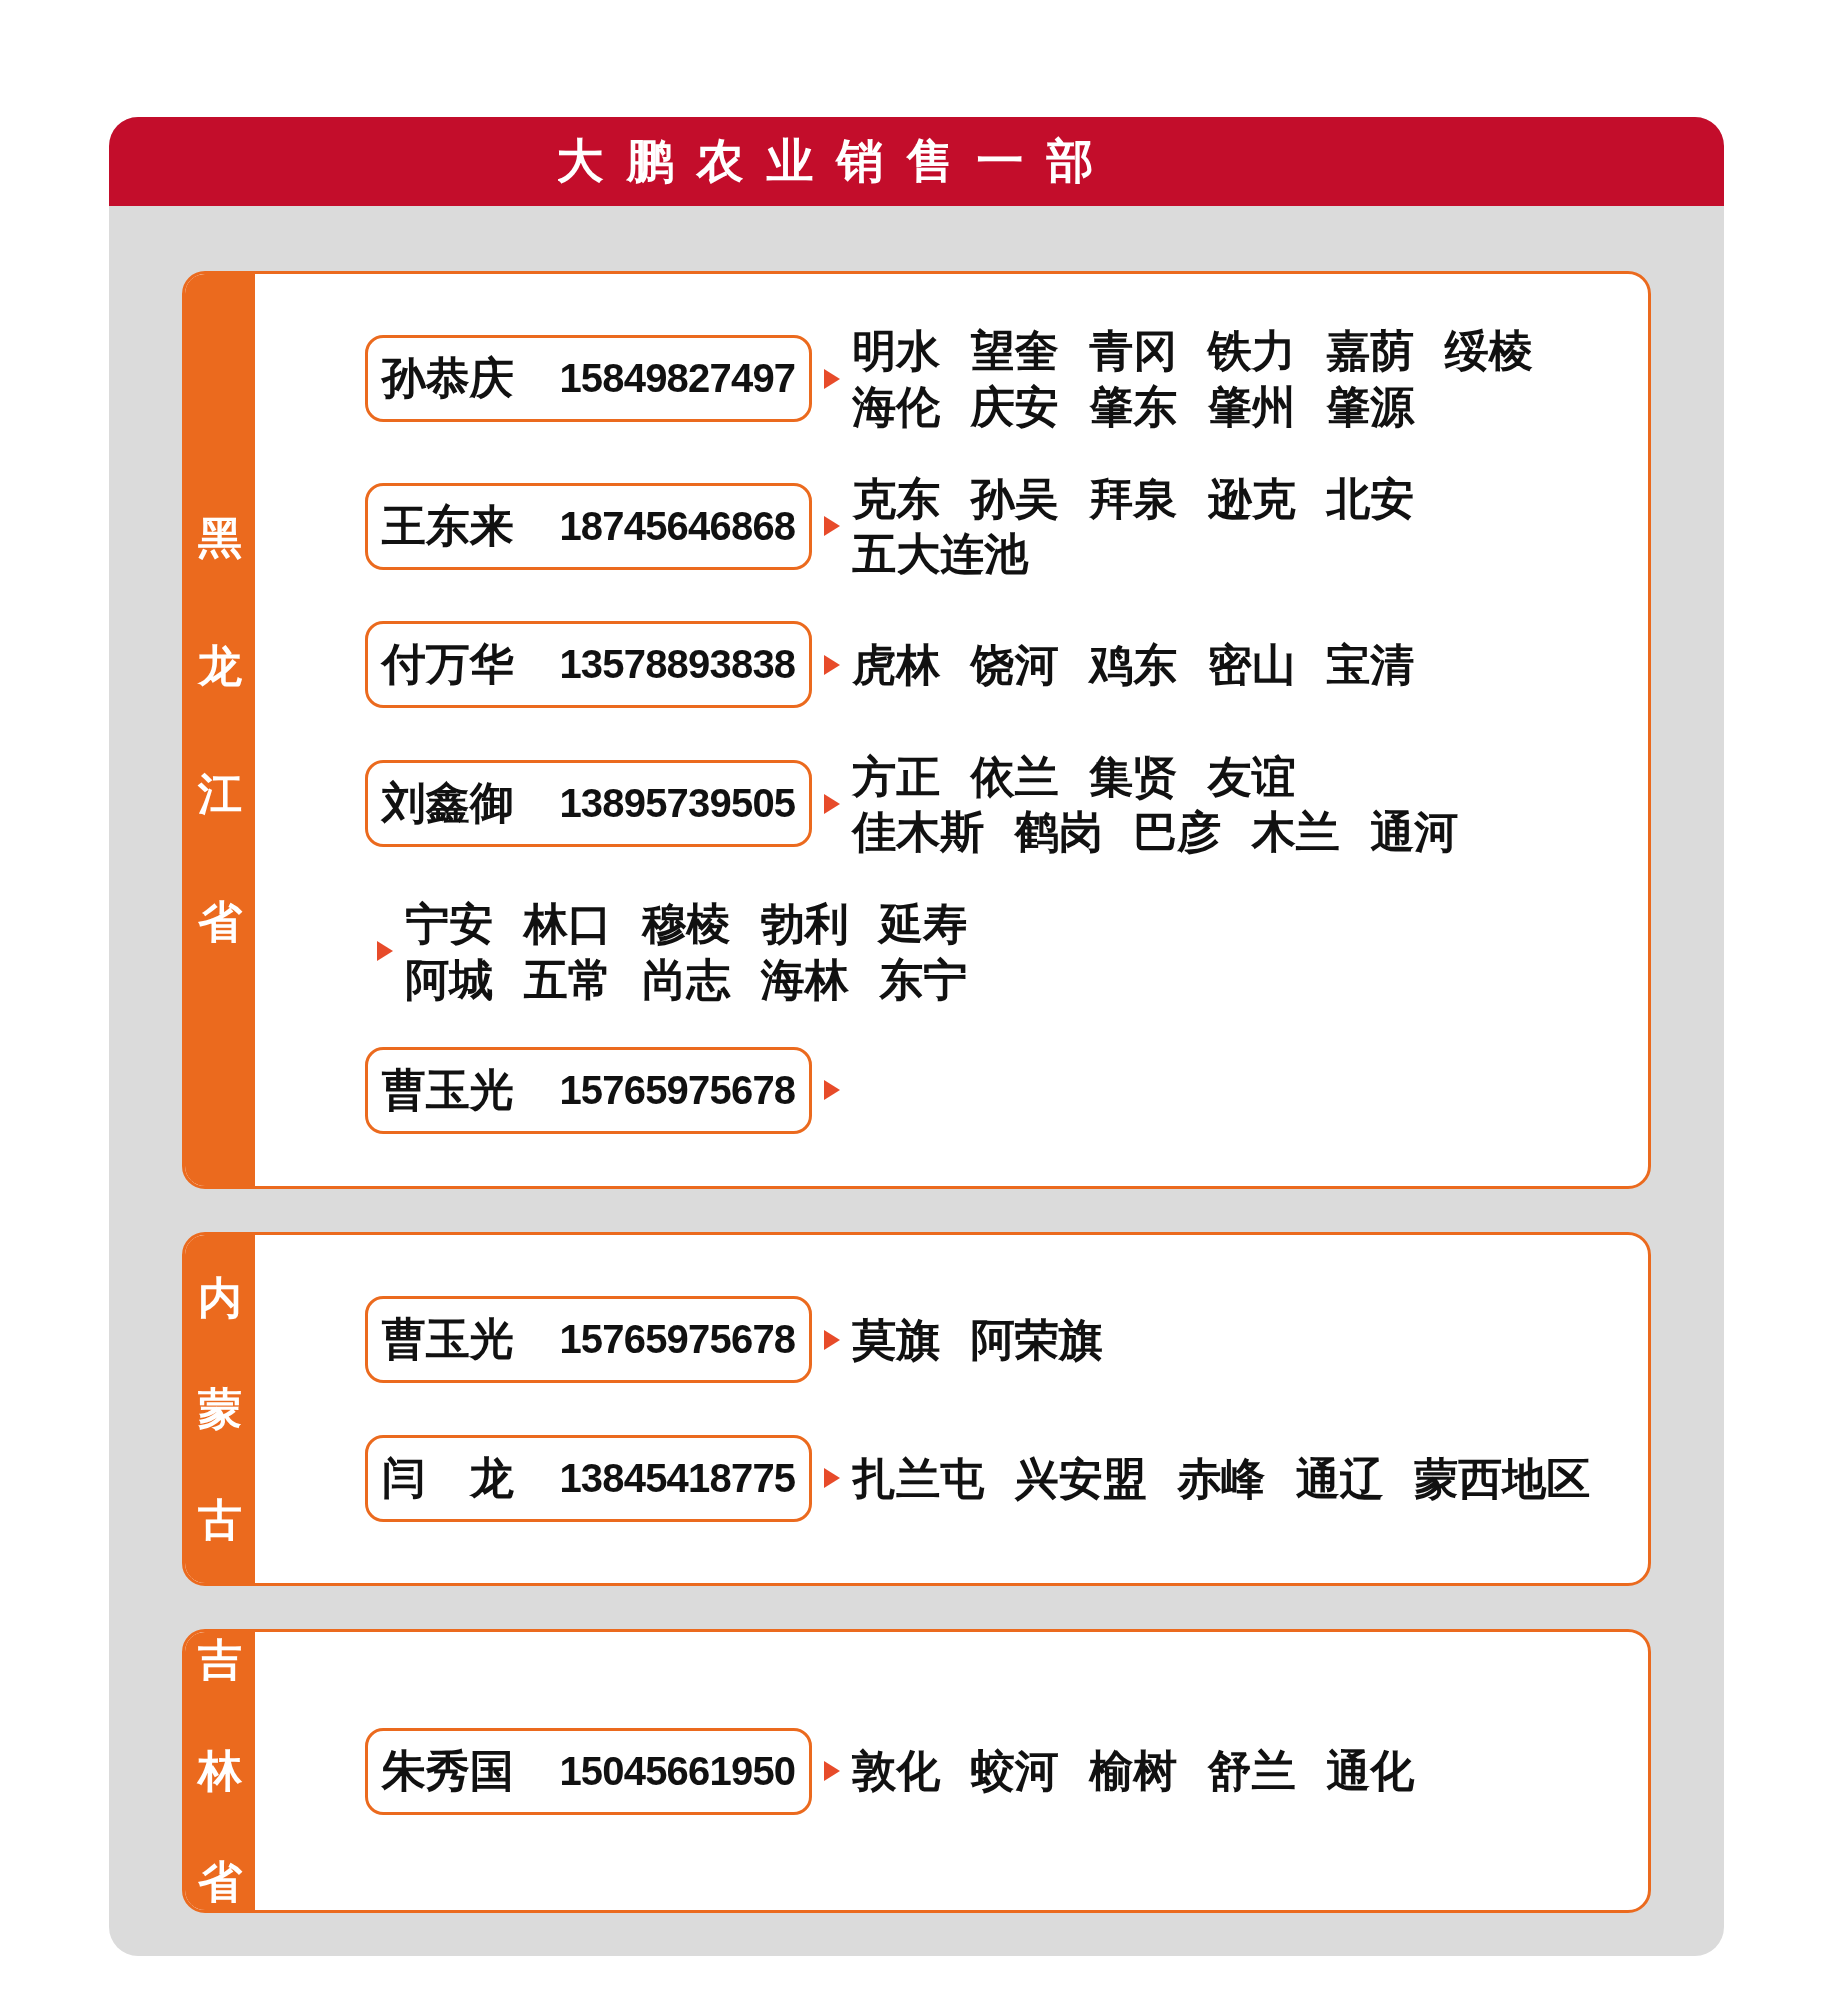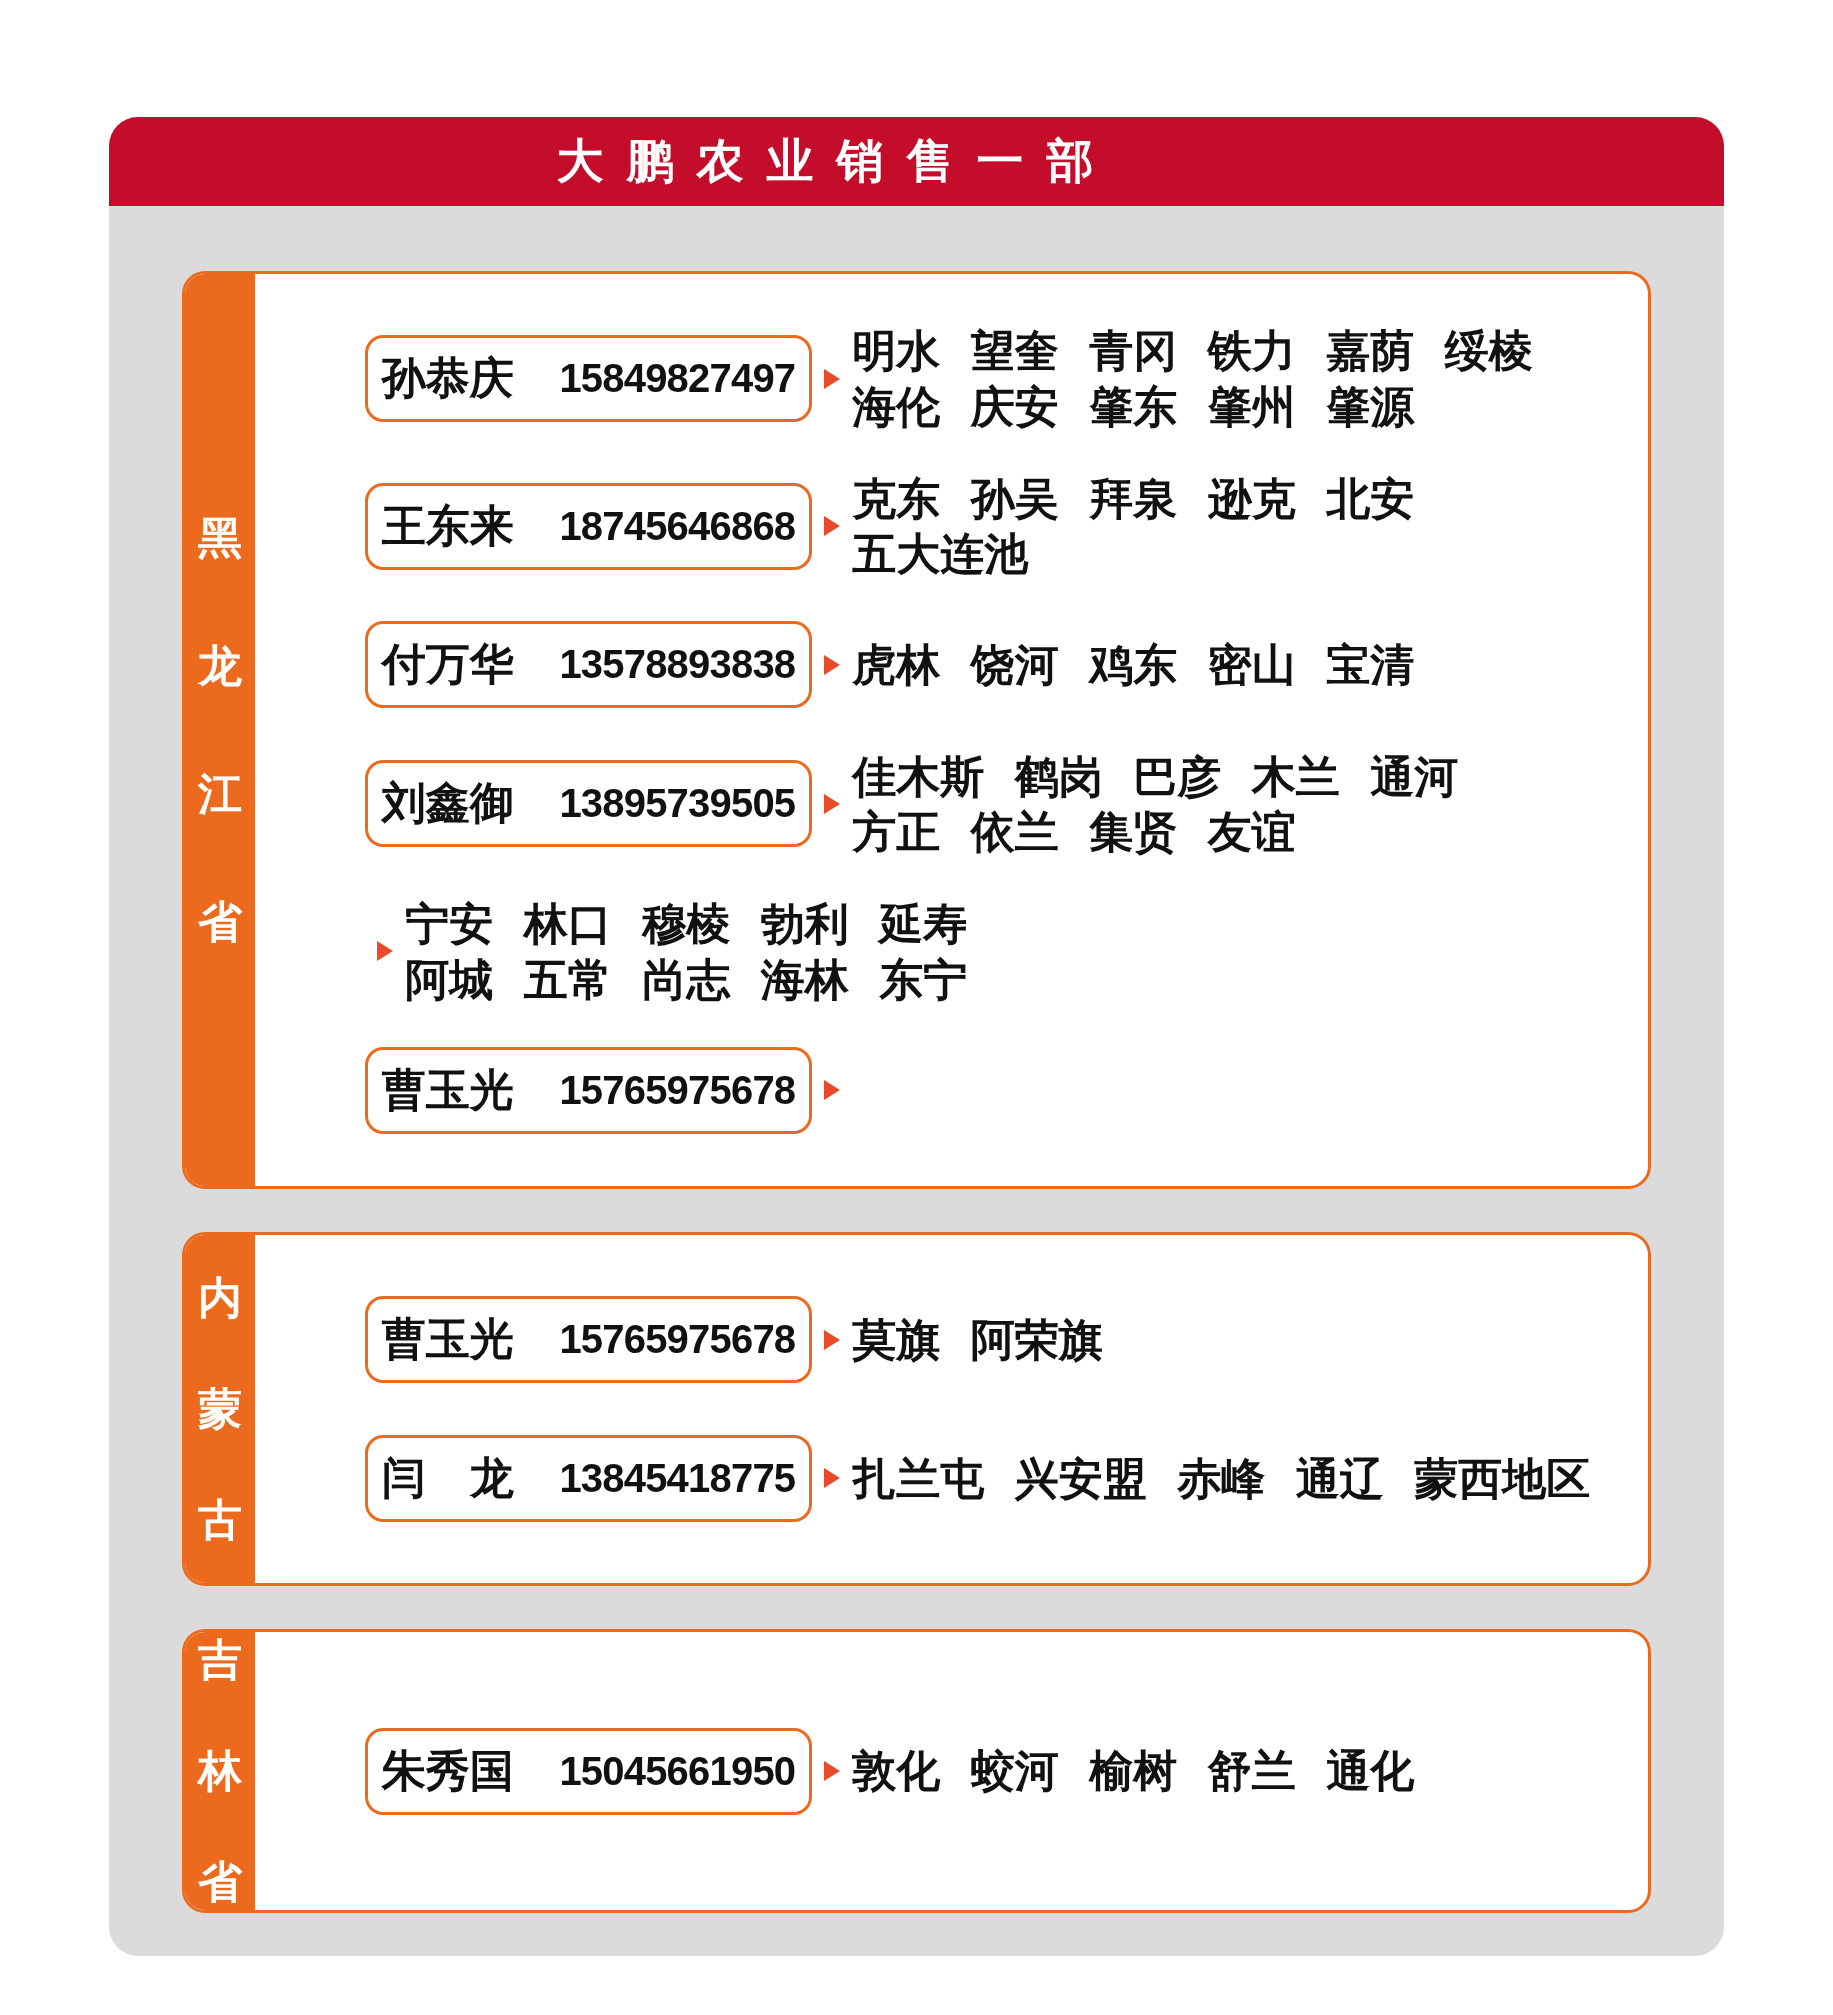--- a/index.html
+++ b/index.html
@@ -109,22 +109,22 @@
               <div class="region-line">虎林 饶河 鸡东 密山 宝清</div>
             </div>
           </div>
           <div class="contact-row">
             <div class="contact-box">
               <div class="contact-name">刘鑫御</div>
               <div class="contact-phone">13895739505</div>
             </div>
             <div class="arrow-icon"></div>
             <div class="region-list">
+              <div class="region-line">方正 依兰 集贤 友谊</div>
               <div class="region-line">佳木斯 鹤岗 巴彦 木兰 通河</div>
-              <div class="region-line">方正 依兰 集贤 友谊</div>
             </div>
           </div>
           <div class="contact-row">
             <div class="arrow-icon"></div>
             <div class="region-list">
               <div class="region-line">宁安 林口 穆棱 勃利 延寿</div>
               <div class="region-line">阿城 五常 尚志 海林 东宁</div>
             </div>
           </div>
           <div class="contact-row">

